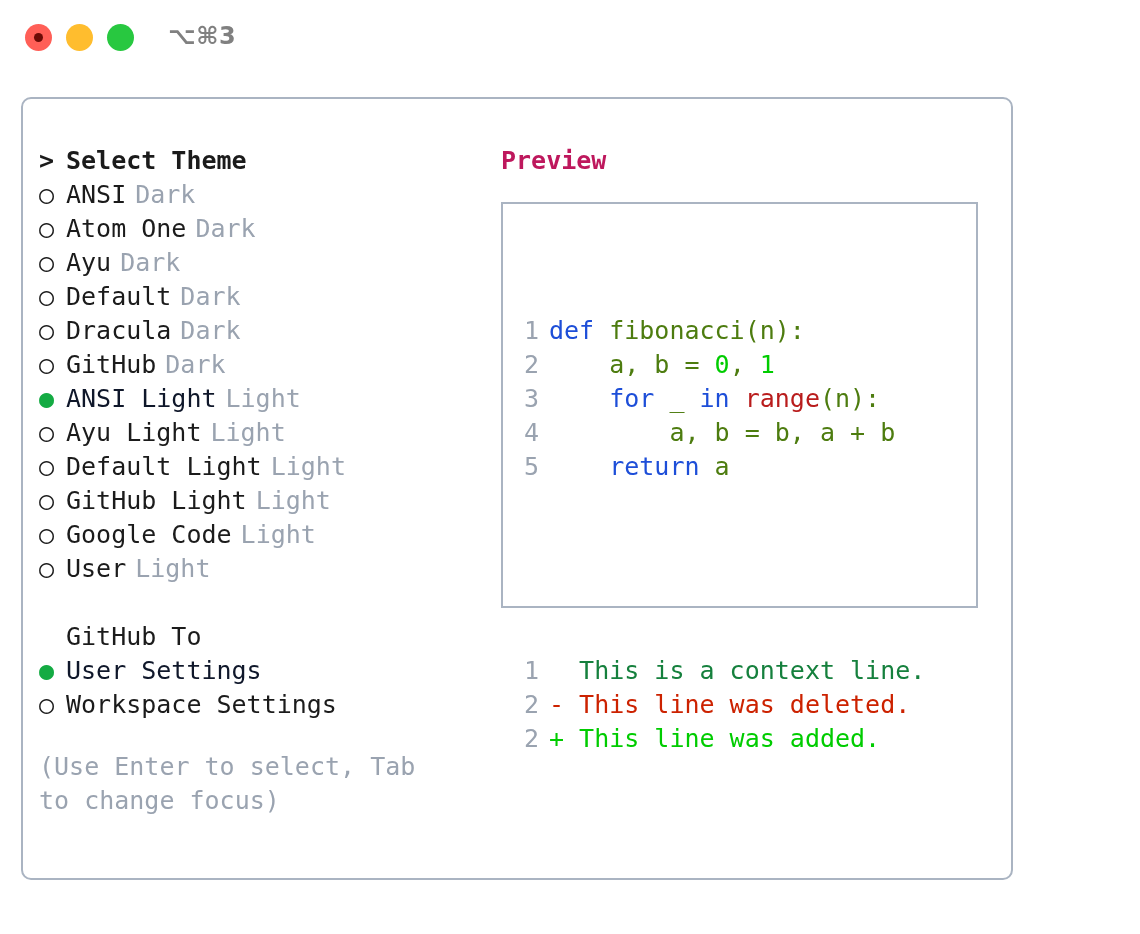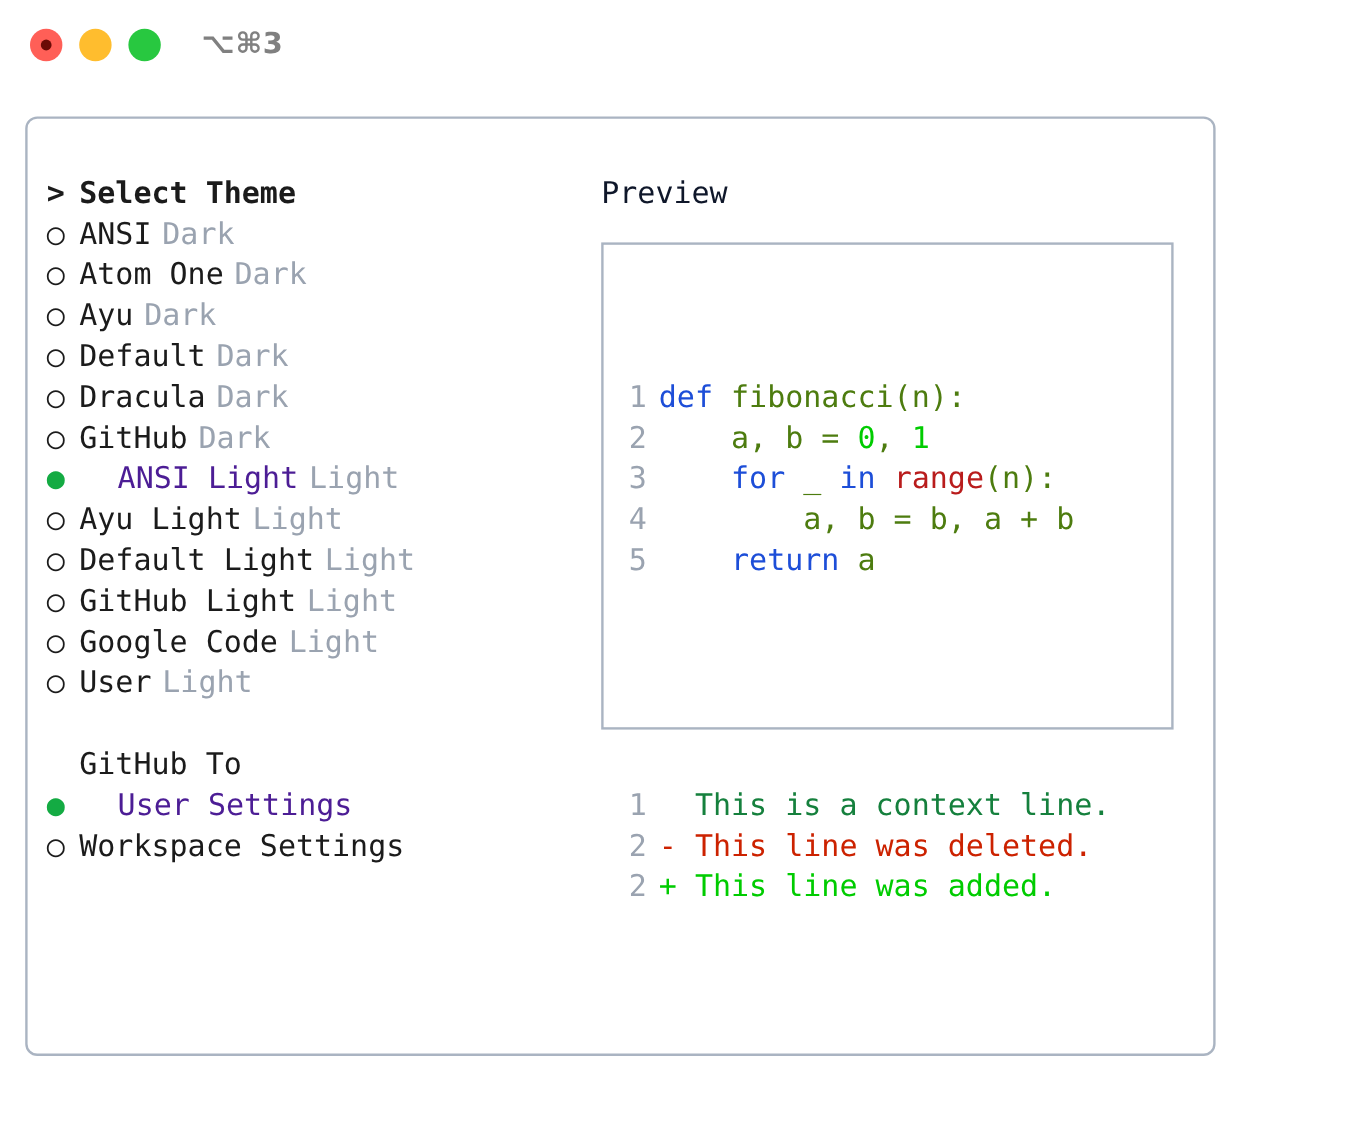--- a/index.html
+++ b/index.html
@@ -104,21 +104,21 @@
   .marker {
     display: inline-block;
     width: 27px;
     flex: 0 0 27px;
     text-align: left;
     color: #1b1b1b;
     font-size: 25px;
   }
   .marker.selected { color: #14ab43; }
   .label { color: #1b1b1b; text-align: center; }
-  .label.selected { color: #4c1d95; margin-left: 32px; }
+  .label.selected { color: #0f172a; }
   .tag {
     color: #9aa3b0;
     margin-left: 9px;
   }
   .section-head {
     font-weight: bold;
   }
   .spacer-row { height: 34px; }
   .hint {
     margin-top: 28px;
@@ -130,22 +130,22 @@
 
   
   .right-col {
     position: absolute;
     left: 478px;
     top: 45px;
     width: 500px;
   }
   .preview-title {
     font-size: 25px;
-    font-weight: normal;
-    color: #0f172a;
+    font-weight: bold;
+    color: #be185d;
     line-height: 34px;
   }
   .preview-box {
     margin-top: 24px;
     width: 477px;
     height: 406px;
     border: 2px solid #aab4c2;
     box-sizing: border-box;
     background: #ffffff;
     position: relative;
@@ -226,20 +226,21 @@
         <div class="row">
           <span class="marker"></span>
           <span class="label">GitHub To</span>
         </div>
 
         <div id="apply-list">
             <div class="row"><span class="marker selected">●</span><span class="label selected">User Settings</span></div>
             <div class="row"><span class="marker">○</span><span class="label">Workspace Settings</span></div>
           </div>
 
+        <div class="hint">(Use Enter to select, Tab to change focus)</div>
       </div>
 
       <div class="right-col">
         <div class="preview-title">Preview</div>
         <div class="preview-box">
           <div class="code">
             <div id="code-lines"><div class="code-line"><span class="lineno">1</span><span><span class="tok-kw">def</span><span class="tok-plain"> fibonacci(n):</span></span></div><div class="code-line"><span class="lineno">2</span><span><span class="tok-plain">    a, b = </span><span class="tok-num">0</span><span class="tok-plain">, </span><span class="tok-num">1</span></span></div><div class="code-line"><span class="lineno">3</span><span><span class="tok-plain">    </span><span class="tok-kw">for</span><span class="tok-plain"> _ </span><span class="tok-kw">in</span><span class="tok-plain"> </span><span class="tok-fn">range</span><span class="tok-plain">(n):</span></span></div><div class="code-line"><span class="lineno">4</span><span><span class="tok-plain">        a, b = b, a + b</span></span></div><div class="code-line"><span class="lineno">5</span><span><span class="tok-plain">    </span><span class="tok-kw">return</span><span class="tok-plain"> a</span></span></div></div>
             <div class="blank-line"></div>
             <div id="diff-lines"><div class="code-line"><span class="lineno">1</span><span class="tok-ctx">  </span><span class="tok-ctx">This is a context line.</span></div><div class="code-line"><span class="lineno">2</span><span class="tok-del">- </span><span class="tok-del">This line was deleted.</span></div><div class="code-line"><span class="lineno">2</span><span class="tok-add">+ </span><span class="tok-add">This line was added.</span></div></div>
           </div>

